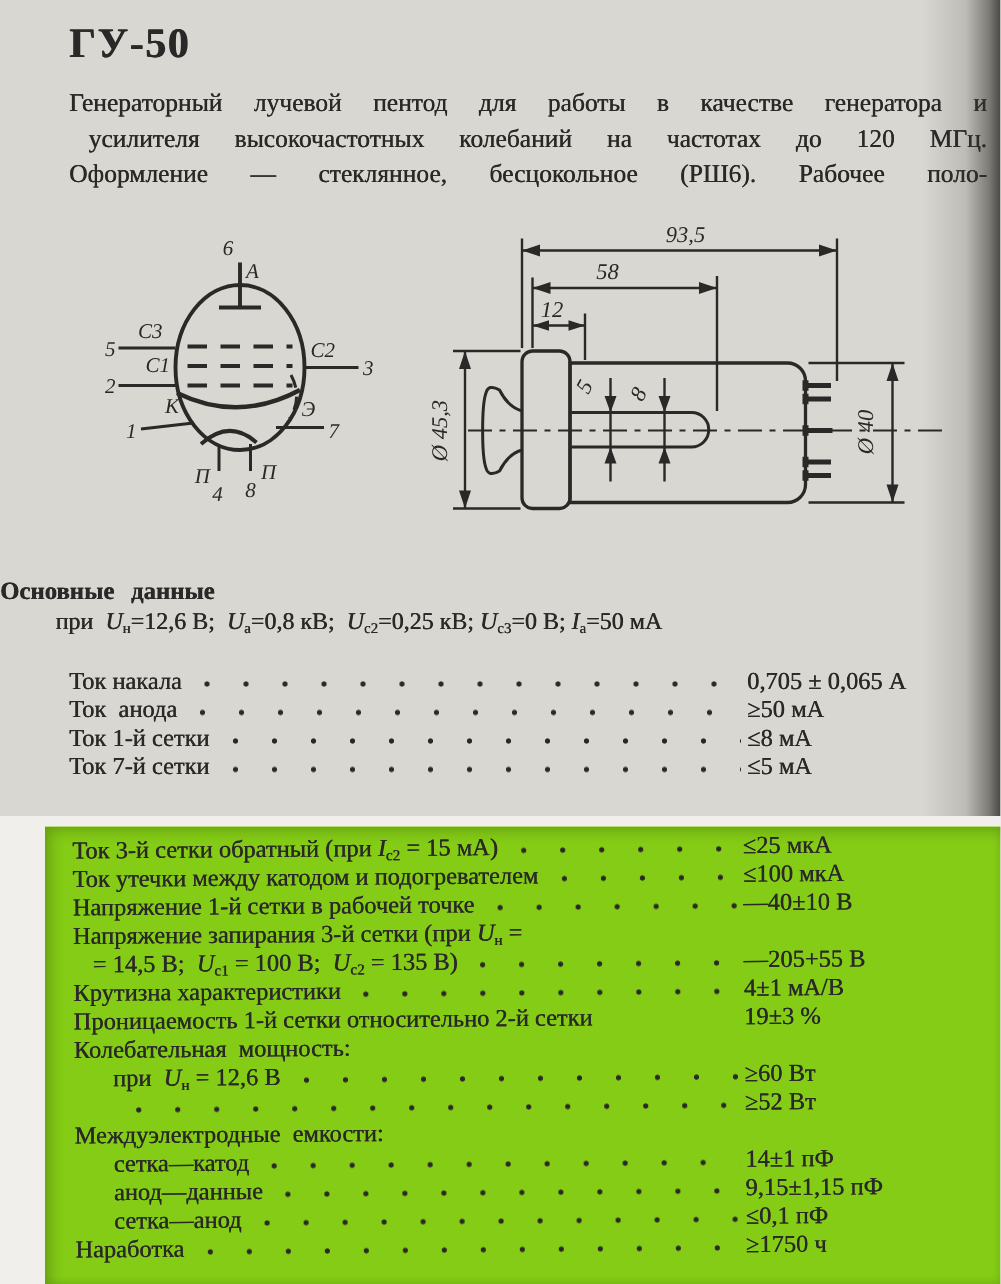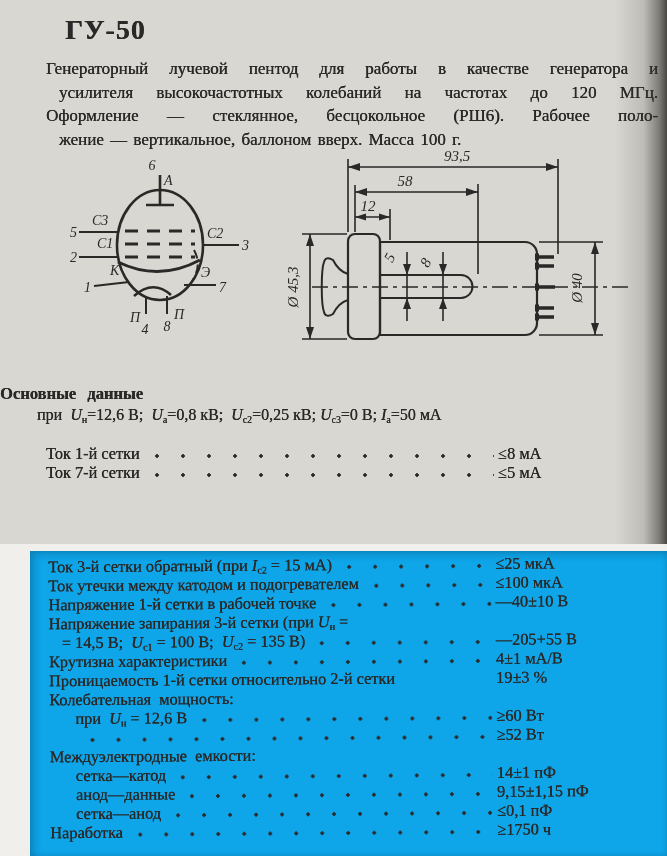--- a/index.html
+++ b/index.html
@@ -3,21 +3,21 @@
 <meta charset="utf-8">
 <style>
   html,body{margin:0;padding:0;}
   .page{position:relative;width:667px;height:856px;background:#f0efeb;overflow:hidden;
         font-family:"Liberation Serif","DejaVu Serif",serif;color:#2a2927;}
   
   .scan-top{position:absolute;left:0;top:0;width:667px;height:544px;background:#d8d7d2;}
   .edge-shadow{position:absolute;right:0;top:0;width:52px;height:544px;
         background:linear-gradient(to right,rgba(70,66,60,0) 0%,rgba(70,66,60,0.18) 55%,rgba(52,49,44,0.55) 85%,rgba(38,36,32,0.8) 100%);}
   .title{position:absolute;left:46px;top:14px;font-size:28px;font-weight:700;letter-spacing:1px;
-         text-shadow:0.4px 0 0 currentColor;margin-left:19px;}
+         text-shadow:0.4px 0 0 currentColor;}
   .desc{position:absolute;left:46px;top:57px;width:612px;font-size:17px;line-height:23.5px;
         word-spacing:2px;text-shadow:0.3px 0 0 currentColor;}
   .desc-line{text-align:justify;text-align-last:justify;}
   .desc-line.last-line{text-align-last:left;}
   .desc-line[style]{}
   
   svg{position:absolute;}
   .diag-stroke{stroke:#2a2927;fill:none;}
   .diag-fill{fill:#2a2927;stroke:none;}
   .svg-label{font-family:"Liberation Serif","DejaVu Serif",serif;font-style:italic;
@@ -34,21 +34,21 @@
   .spec-table{position:absolute;font-size:16.3px;text-shadow:0.3px 0 0 currentColor;}
   .table-top{left:46px;top:444px;width:617px;}
   .row{display:flex;align-items:baseline;height:19px;white-space:pre;}
   .lbl{flex:none;}
   .dots{flex:1 1 auto;align-self:stretch;margin:0 4px 0 10px;min-width:0;
         background-image:radial-gradient(circle at 7px 50%,#2a2927 1.5px,rgba(0,0,0,0) 2px);
         background-size:26px 8px;background-repeat:repeat-x;background-position:0 calc(100% - 3px);}
   .row.nodots .dots{background:none;}
   .table-top .val{flex:none;width:165px;}
   
-  .scan-bottom{position:absolute;left:30px;top:551px;width:637px;height:305px;background:#0ea5e9;
+  .scan-bottom{position:absolute;left:30px;top:551px;width:637px;height:305px;background:#84cc16;
         box-shadow:inset 4px 3px 9px rgba(0,0,0,0.20), inset -1px -1px 5px rgba(0,0,0,0.07);}
   .tilt{position:absolute;inset:0;transform:rotate(-0.45deg);transform-origin:60px 0;}
   .table-bottom{left:18px;top:6px;width:611px;}
   .table-bottom .val{flex:none;width:164px;}
 </style>
 </head>
 <body>
 
 <div class="page">
 
@@ -57,21 +57,20 @@
     <div class="title">ГУ-50</div>
 
     <div class="desc">
 
         <div class="desc-line">Генераторный лучевой пентод для работы в качестве генератора и</div>
 
         <div class="desc-line" style="padding-left: 13px;">усилителя высокочастотных колебаний на частотах до 120 МГц.</div>
 
         <div class="desc-line">Оформление — стеклянное, бесцокольное (РШ6). Рабочее поло-</div>
 
-        <div class="desc-line last-line" style="padding-left: 13px;">жение — вертикальное, баллоном вверх. Масса 100 г.</div>
       </div>
 
     <svg style="left:55px;top:148px" width="235" height="200" viewBox="0 0 235 200">
       <ellipse class="diag-stroke" cx="105" cy="97" rx="43" ry="55" stroke-width="2.6"></ellipse>
       <path class="diag-stroke" d="M105,27 V57 M91,57 H119" stroke-width="2.6"></path>
       <path class="diag-stroke" stroke-width="2.8" stroke-dasharray="13 9" d="M70,83 H140 M70,96 H140 M70,109 H140"></path>
       <path class="diag-stroke" stroke-width="2" d="M24,84 H62 M24,109 H62 M148,97 H184 M39,138 L74,134 M129,137 H161 M91,149 V166 M112,148 V166"></path>
       <path class="diag-stroke" d="M63,114 Q104,134 145,112" stroke-width="3"></path>
       <path class="diag-stroke" d="M139,102 Q147,117 138,131" stroke-width="2" stroke-dasharray="9 6"></path>
       <path class="diag-stroke" d="M79,148 Q98,131 116,147" stroke-width="2.6"></path>
@@ -131,21 +130,31 @@
       <text class="svg-dim" transform="translate(145,119) rotate(-62)" text-anchor="middle">8</text>
 
       <path class="diag-stroke" stroke-width="1.4" stroke-dasharray="16 5 4 5" d="M27,141 H345"></path>
     </svg>
 
     <div class="heading">Основные  данные</div>
     <div class="conditions">при  <i>U</i><sub>н</sub>=12,6 В;  <i>U</i><sub>а</sub>=0,8 кВ;  <i>U</i><sub>с2</sub>=0,25 кВ; <i>U</i><sub>с3</sub>=0 В; <i>I</i><sub>а</sub>=50 мА</div>
 
     <div class="spec-table table-top">
 
-
+        <div class="row">
+          <span class="lbl">Ток накала</span>
+          <span class="dots"></span>
+          <span class="val">0,705 ± 0,065 А</span>
+        </div>
+
+        <div class="row">
+          <span class="lbl">Ток  анода</span>
+          <span class="dots"></span>
+          <span class="val">≥50 мА</span>
+        </div>
 
         <div class="row">
           <span class="lbl">Ток 1-й сетки</span>
           <span class="dots"></span>
           <span class="val">≤8 мА</span>
         </div>
 
         <div class="row">
           <span class="lbl">Ток 7-й сетки</span>
           <span class="dots"></span>

